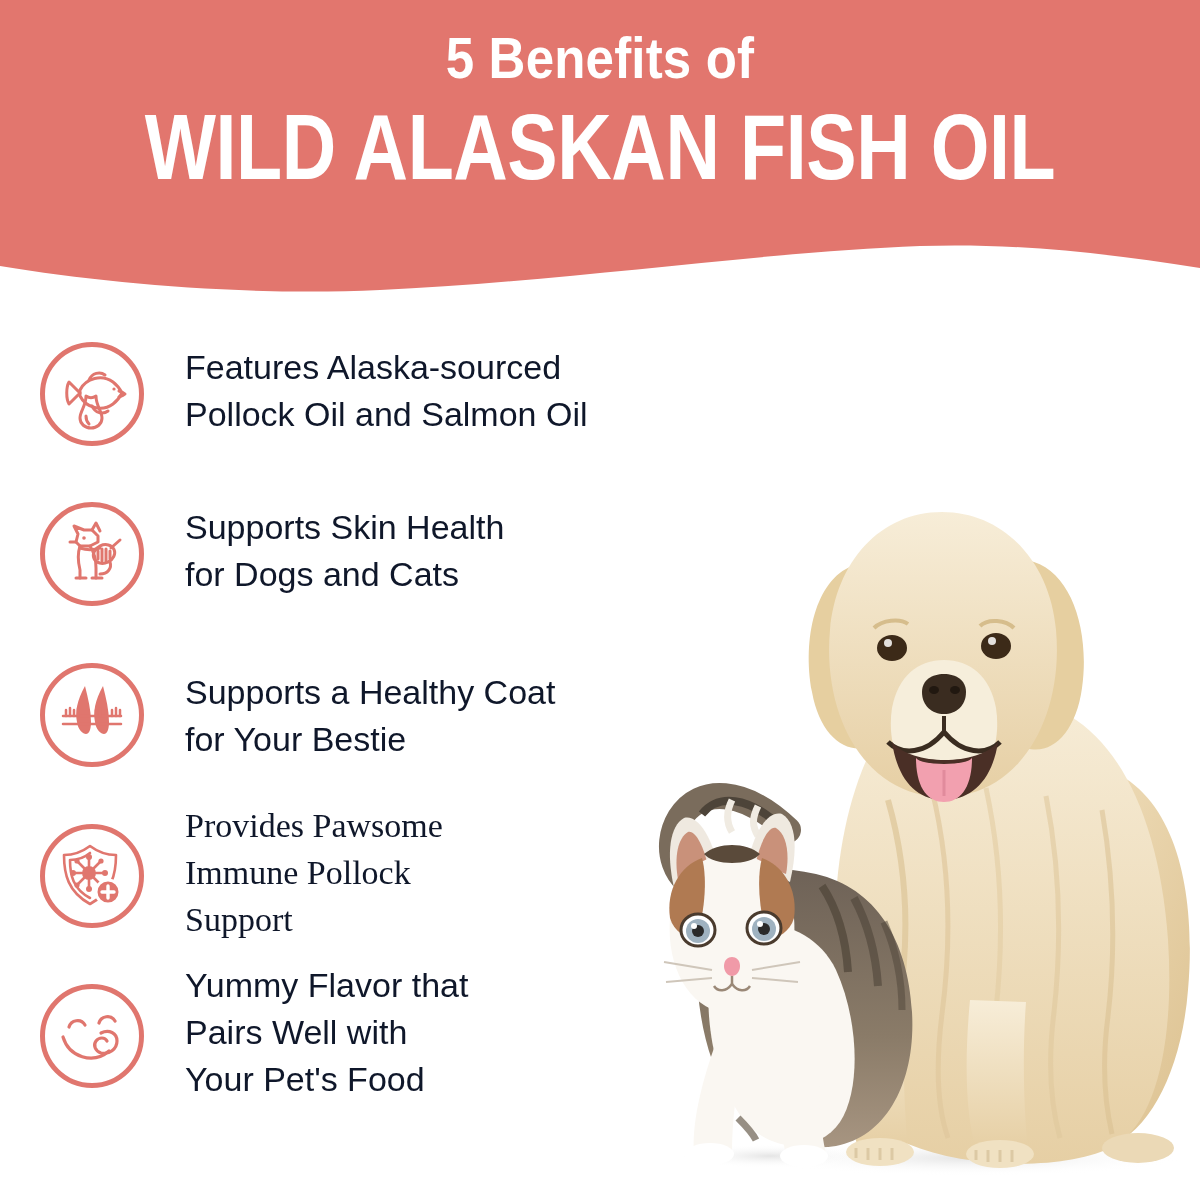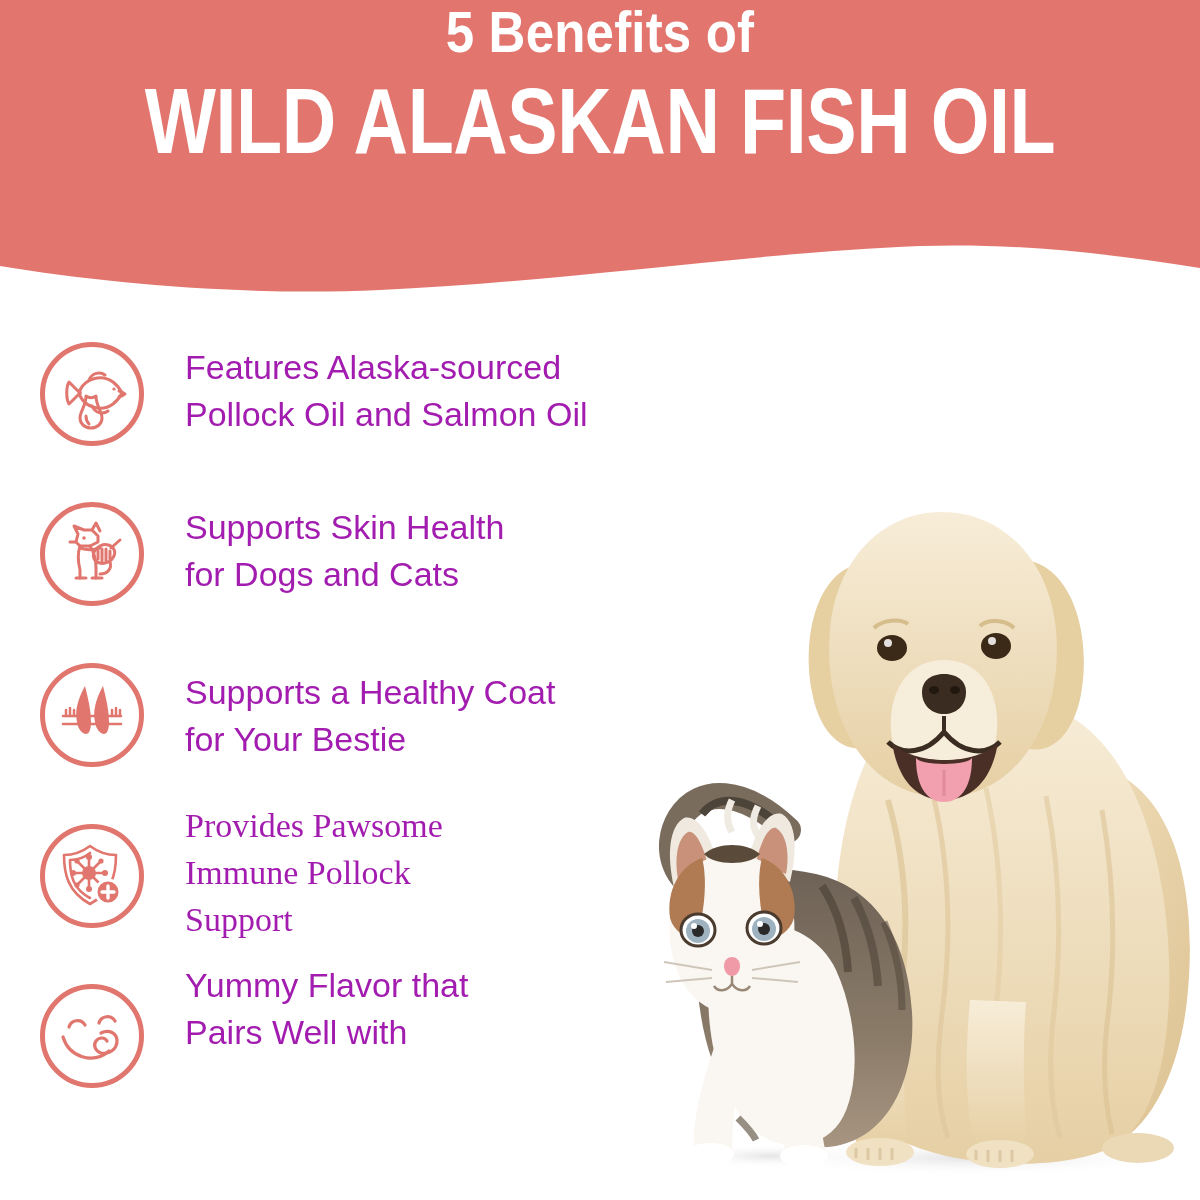--- a/index.html
+++ b/index.html
@@ -21,20 +21,21 @@
   #header-wave-svg {
     position:absolute;
     top:0; left:0;
     width:1200px; height:310px;
     display:block;
   }
   #header-text-block {
     position:absolute;
     top:0; left:0;
     width:1200px;
+    padding-top:26px;
     text-align:center;
     z-index:3;
   }
   #header-eyebrow {
     color:#ffffff;
     font-size:58px;
     font-weight:bold;
     line-height:64px;
     letter-spacing:0.2px;
     transform:scaleX(0.88);
@@ -71,21 +72,21 @@
     flex:0 0 104px;
     border:5px solid #E0766E;
     border-radius:50%;
     display:flex;
     align-items:center;
     justify-content:center;
   }
   .benefit-icon-circle svg { display:block; }
   .benefit-text {
     margin-left:41px;
-    color:#a21caf;
+    color:#0f172a;
     font-size:34px;
     line-height:47px;
     font-weight:normal;
     white-space:nowrap;
     padding-top:2px;
   }
   .benefit-text .line { display:block; }
 
   
   #benefit-row-0 { top:12px; }
@@ -388,16 +389,17 @@
           <path d="M44,24 C46,17 56,15 60,22"></path>
           <path d="M8,38 C14,58 38,66 54,52"></path>
           <path d="M46,34 C54,30 62,34 62,42 C62,50 54,56 46,54
                    C40,52 38,46 41,42 C44,38 50,38 52,42"></path>
         </svg>
       </span>
     </div>
     <div class="benefit-text">
       <span class="line">Yummy Flavor that</span>
       <span class="line">Pairs Well with</span>
+      <span class="line">Your Pet's Food</span>
     </div>
   </div>
 
 </div>
 
 </body></html>

